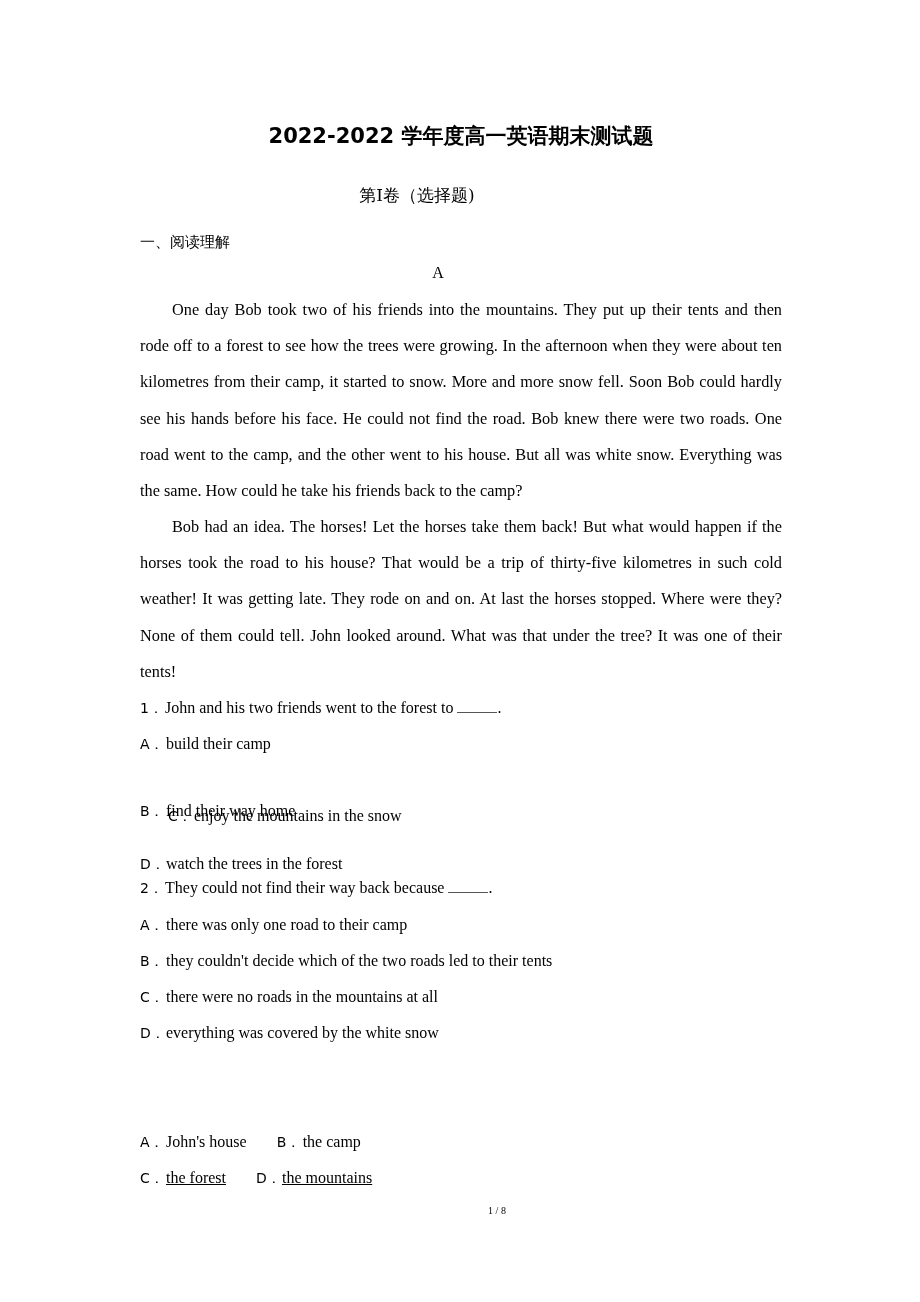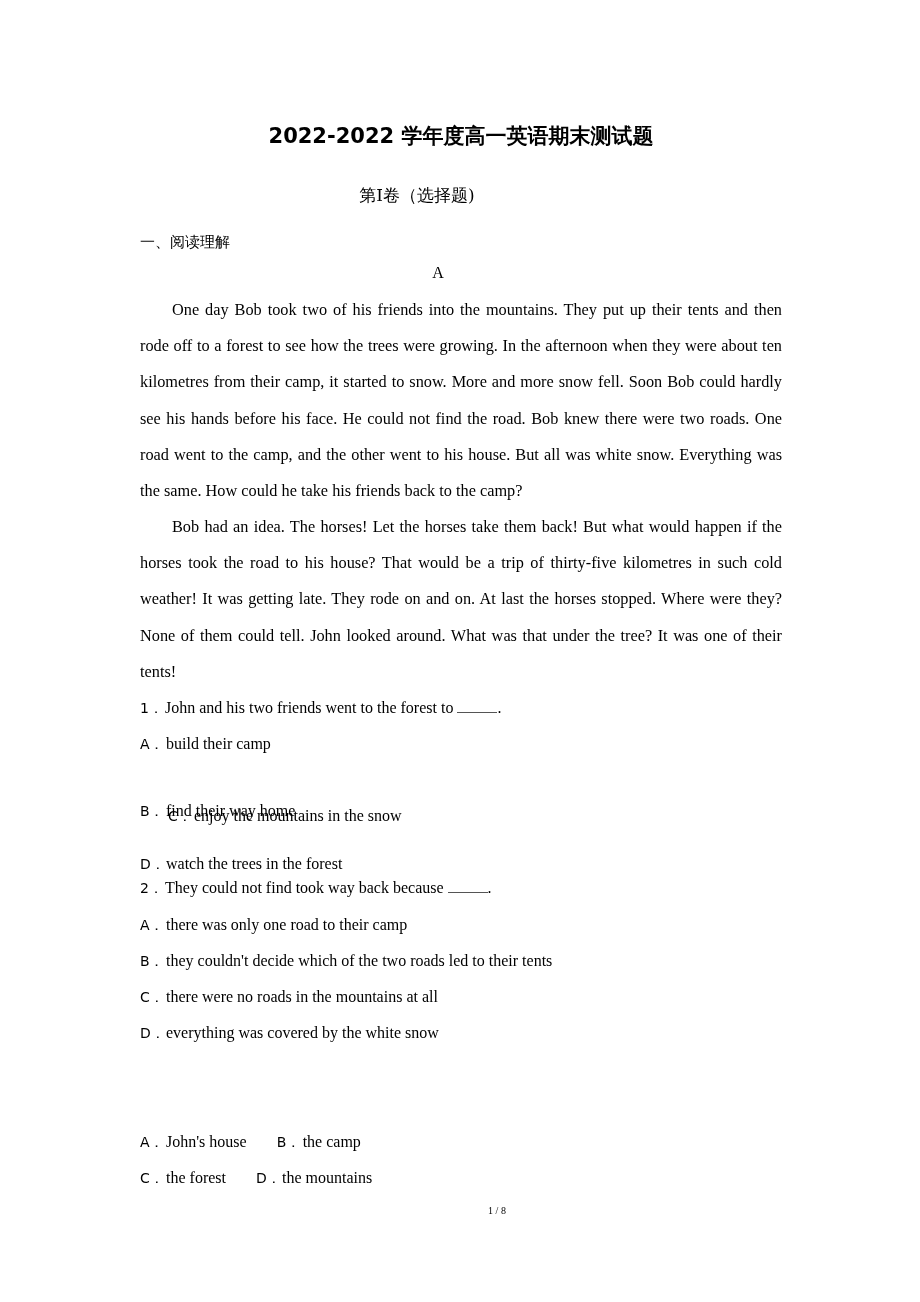--- a/index.html
+++ b/index.html
@@ -40,28 +40,28 @@
 
   <div class="q" style="top:699px;">
     <span class="num">1．</span><span>John and his two friends went to the forest to </span><span class="blank"></span><span>.</span>
   </div>
   <div class="opt" style="top:735px;"><span class="letter">A．</span><span>build their camp</span></div>
   <div class="opt" style="top:771px;margin-top:31px;"><span class="letter">B．</span><span>find their way home</span></div>
   <div class="opt" style="top:807px;margin-left:28px;"><span class="letter">C．</span><span>enjoy the mountains in the snow</span></div>
   <div class="opt" style="top:843px;margin-top:12px;"><span class="letter">D．</span><span>watch the trees in the forest</span></div>
 
   <div class="q" style="top:879px;">
-    <span class="num">2．</span><span>They could not find took way back because </span><span class="blank"></span><span>.</span>
+    <span class="num">2．</span><span>They could not find their way back because </span><span class="blank"></span><span>.</span>
   </div>
   <div class="opt" style="top:916px;"><span class="letter">A．</span><span>there was only one road to their camp</span></div>
   <div class="opt" style="top:952px;"><span class="letter">B．</span><span>they couldn't decide which of the two roads led to their tents</span></div>
   <div class="opt" style="top:988px;"><span class="letter">C．</span><span>there were no roads in the mountains at all</span></div>
   <div class="opt" style="top:1024px;"><span class="letter">D．</span><span>everything was covered by the white snow</span></div>
 
   <div class="opt" style="top:1133px;">
     <span class="letter">A．</span><span>John's house</span><span class="gap"></span><span class="letter">B．</span><span>the camp</span>
   </div>
-  <div class="opt" style="top:1169px;">
+  <div class="opt" style="top:1169px;text-decoration:underline;">
     <span class="letter">C．</span><span>the forest</span><span class="gap"></span><span class="letter">D．</span><span>the mountains</span>
   </div>
 
   <div class="pagenum">1 / 8</div>
 </div>
 
 </body></html>

